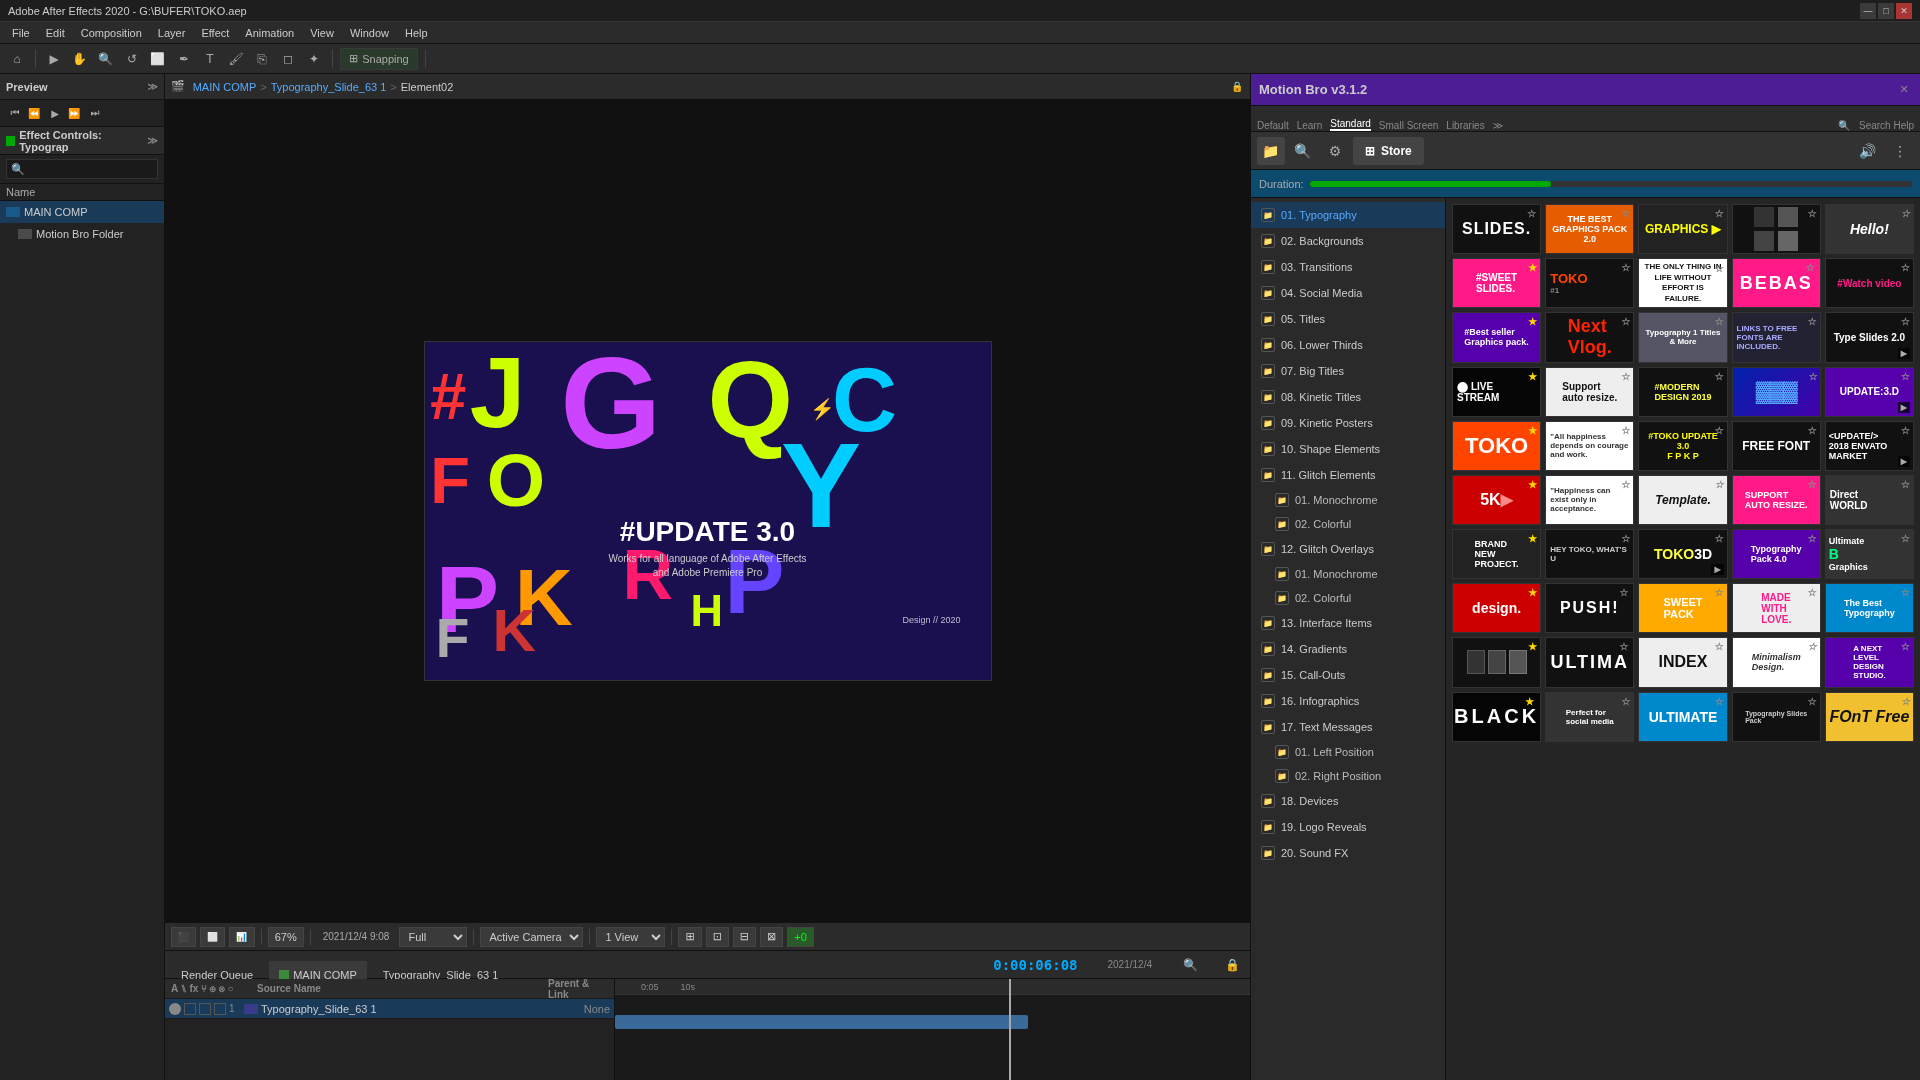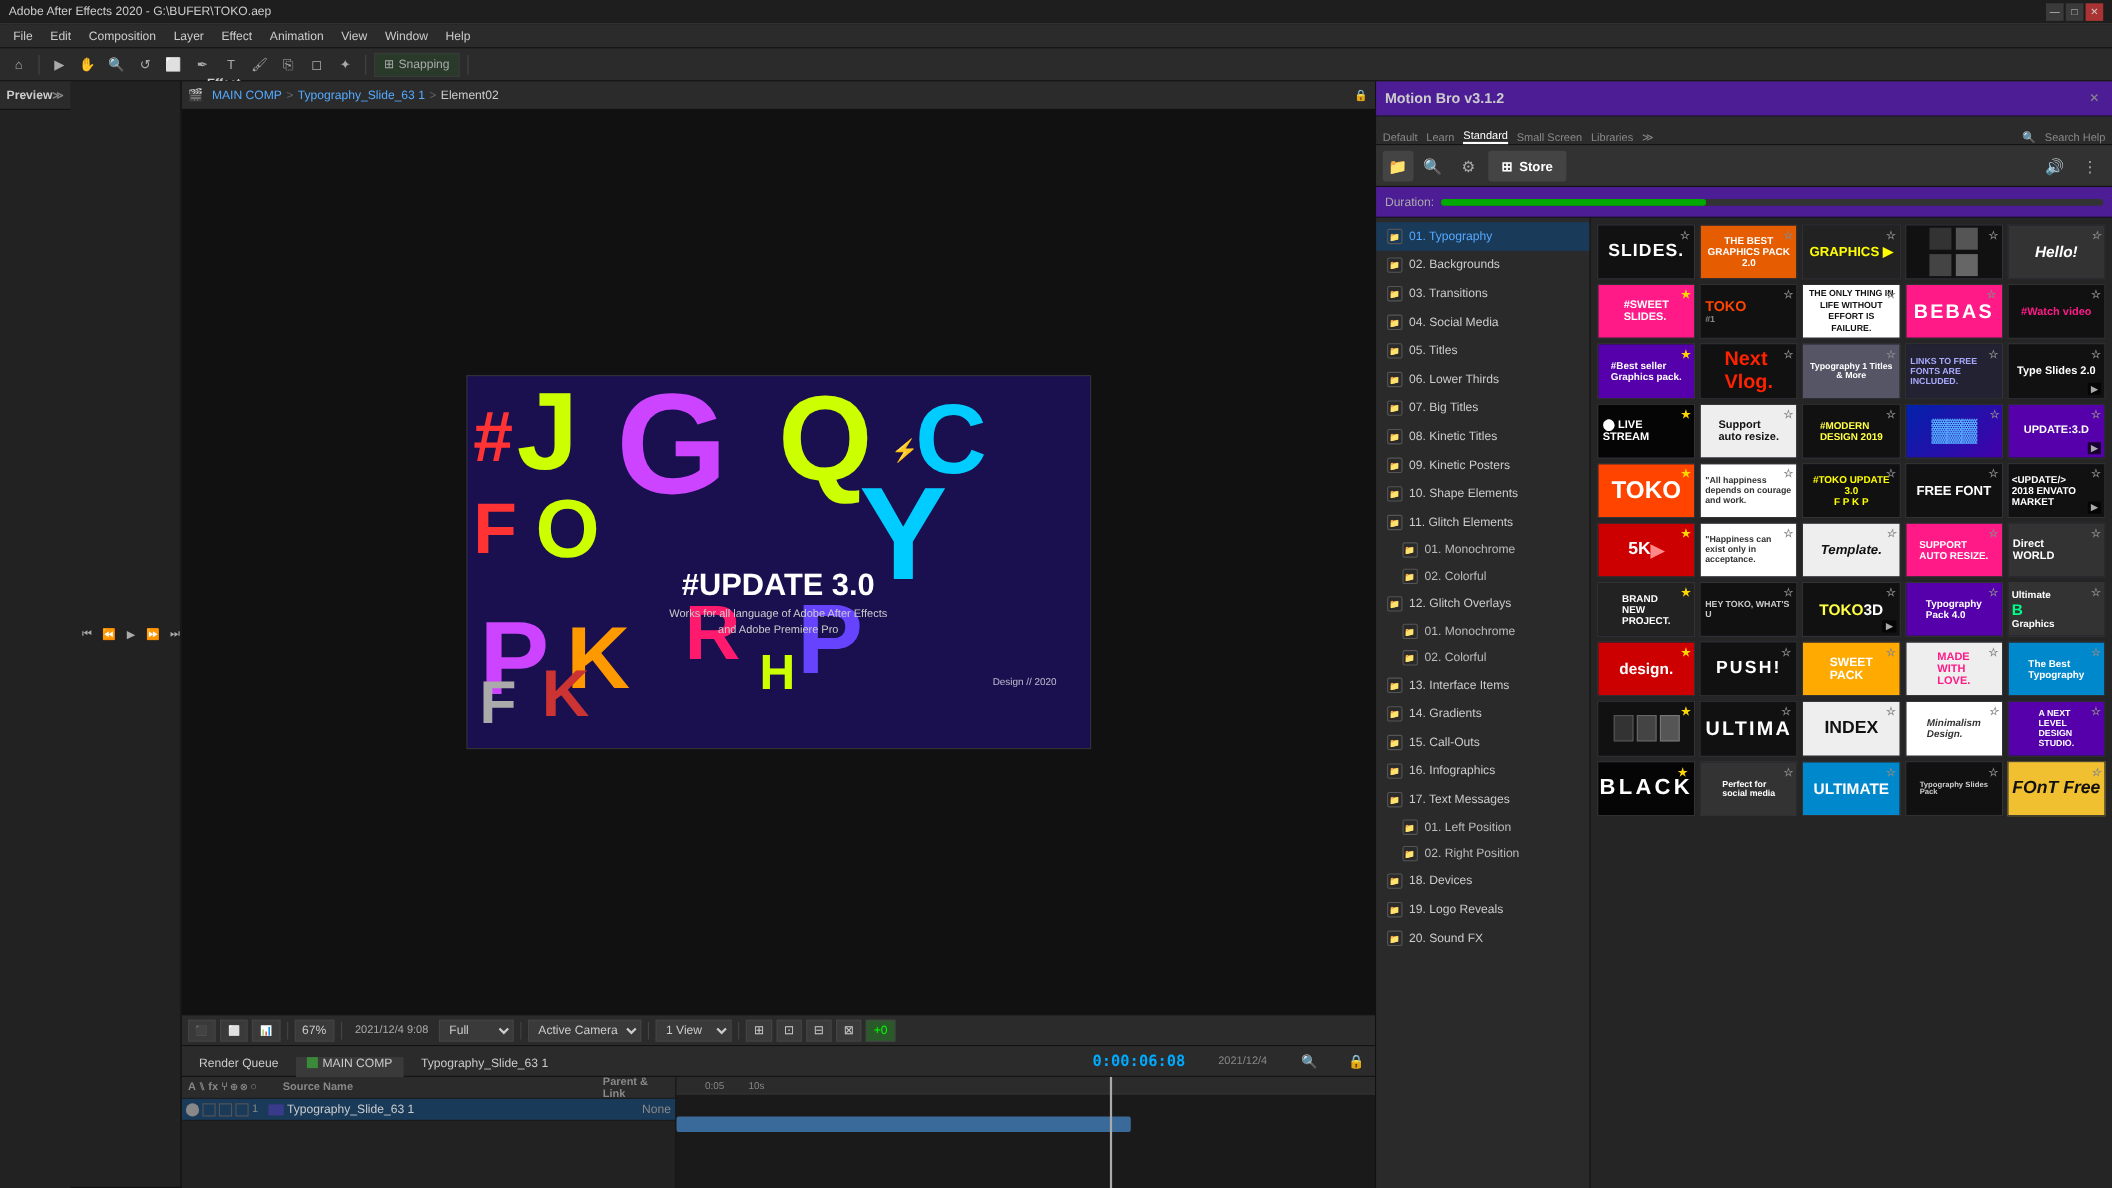--- a/index.html
+++ b/index.html
@@ -18,21 +18,21 @@
     
     #toolbar { background: #2b2b2b; height: 30px; display: flex; align-items: center; padding: 0 6px; border-bottom: 1px solid #111; gap: 4px; }
     .tool-btn { width: 22px; height: 22px; display: flex; align-items: center; justify-content: center; color: #aaa; cursor: pointer; font-size: 12px; }
     .tool-sep { width: 1px; height: 18px; background: #444; margin: 0 3px; }
     .snapping-btn { background: #2a3a2a; padding: 0 8px; height: 22px; display: flex; align-items: center; gap: 4px; color: #aaa; font-size: 11px; cursor: pointer; border: 1px solid #3a3a3a; }
 
     
     #main-layout { display: flex; height: calc(1080px - 22px - 22px - 30px); }
 
     
-    #left-panel { width: 165px; background: #222; border-right: 1px solid #111; display: flex; flex-direction: row; }
+    #left-panel { width: 165px; background: #222; border-right: 1px solid #111; display: flex; flex-direction: column; }
     #preview-header { background: #2b2b2b; height: 26px; display: flex; align-items: center; padding: 0 6px; border-bottom: 1px solid #111; font-size: 11px; font-weight: bold; color: #ccc; }
     #preview-controls { display: flex; align-items: center; gap: 2px; padding: 4px 6px; border-bottom: 1px solid #111; }
     .ctrl-btn { width: 18px; height: 18px; display: flex; align-items: center; justify-content: center; color: #aaa; font-size: 10px; cursor: pointer; }
     #effect-controls { height: 28px; background: #2b2b2b; display: flex; align-items: center; padding: 0 6px; border-bottom: 1px solid #111; font-size: 11px; font-weight: bold; color: #ccc; gap: 4px; }
     .ec-indicator { width: 10px; height: 10px; background: #00aa00; }
     #search-panel { padding: 4px 6px; border-bottom: 1px solid #111; }
     #search-panel input { width: 100%; background: #1a1a1a; border: 1px solid #333; color: #ccc; height: 20px; padding: 0 4px; font-size: 11px; }
     #name-header { padding: 2px 6px; font-size: 11px; color: #aaa; border-bottom: 1px solid #111; }
     #layer-list { flex: 1; overflow-y: auto; }
     .layer-item { height: 22px; display: flex; align-items: center; padding: 0 6px; gap: 4px; cursor: pointer; }
@@ -48,21 +48,21 @@
     #viewer-canvas { width: 568px; height: 340px; background: #1a1050; border: 1px solid #333; overflow: hidden; position: relative; }
     #viewer-controls { background: #2b2b2b; height: 28px; display: flex; align-items: center; padding: 0 6px; border-top: 1px solid #111; gap: 4px; font-size: 11px; }
     .vc-btn { padding: 0 6px; height: 20px; display: flex; align-items: center; background: #3a3a3a; border: 1px solid #444; color: #ccc; cursor: pointer; font-size: 11px; }
     .vc-select { background: #3a3a3a; border: 1px solid #444; color: #ccc; height: 20px; font-size: 11px; padding: 0 4px; }
     .vc-sep { width: 1px; height: 16px; background: #444; margin: 0 2px; }
     #timecode { color: #00aaff; font-size: 14px; font-weight: bold; font-family: monospace; padding: 0 6px; }
 
     
     #timeline-area { height: 130px; background: #222; border-top: 1px solid #111; }
     #timeline-header { background: #2b2b2b; height: 28px; display: flex; align-items: center; padding: 0 6px; border-bottom: 1px solid #111; gap: 6px; font-size: 11px; }
-    .timeline-tab { padding: 0 10px; height: 28px; display: flex; cursor: pointer; color: #ccc; margin-top: 20px; }
+    .timeline-tab { padding: 0 10px; height: 28px; display: flex; align-items: center; cursor: pointer; color: #ccc; margin-top: 20px; }
     .timeline-tab.active { background: #444; }
     #timeline-tools { display: flex; align-items: center; gap: 20px; margin-left: auto; }
     #timeline-content { display: flex; height: calc(130px - 28px); }
     #timeline-layers { width: 450px; border-right: 1px solid #111; overflow-y: auto; }
     .tl-layer { height: 20px; display: flex; align-items: center; padding: 0 4px; border-bottom: 1px solid #1a1a1a; font-size: 11px; gap: 3px; }
     .tl-layer.header { background: #2b2b2b; font-weight: bold; padding: 0 6px; }
     .tl-icon { width: 12px; height: 12px; background: #3a3a8a; display: flex; align-items: center; justify-content: center; font-size: 8px; color: #aaa; }
     .tl-vis { width: 12px; height: 12px; border-radius: 50%; background: #aaa; display: flex; align-items: center; justify-content: center; font-size: 7px; cursor: pointer; }
     .tl-mute { width: 12px; height: 12px; border: 1px solid #555; display: flex; align-items: center; justify-content: center; font-size: 7px; cursor: pointer; }
     #timeline-ruler { flex: 1; background: #1a1a1a; position: relative; }
@@ -84,21 +84,21 @@
 
     
     #mb-content { display: flex; flex: 1; overflow: hidden; }
     #mb-sidebar { width: 195px; background: #2a2a2a; border-right: 1px solid #111; overflow-y: auto; padding: 4px 0; }
     .mb-cat { height: 26px; display: flex; align-items: center; padding: 0 10px; gap: 6px; cursor: pointer; font-size: 11px; color: #ccc; }
     .mb-cat.selected { background: #1a3a5a; color: #5af; }
     .mb-cat-icon { width: 14px; height: 14px; border: 1px solid #555; border-radius: 2px; display: flex; align-items: center; justify-content: center; font-size: 8px; }
     .mb-subcat { height: 24px; display: flex; align-items: center; padding: 0 10px 0 24px; gap: 6px; cursor: pointer; font-size: 11px; color: #bbb; }
 
     
-    #mb-duration { background: #4c1d95; height: 28px; display: flex; align-items: center; padding: 0 8px; gap: 6px; border-bottom: 1px solid #111; font-size: 11px; color: #aaa; }
+    #mb-duration { background: #0c4a6e; height: 28px; display: flex; align-items: center; padding: 0 8px; gap: 6px; border-bottom: 1px solid #111; font-size: 11px; color: #aaa; }
     .dur-bar { flex: 1; height: 6px; background: #333; border-radius: 3px; position: relative; }
     .dur-fill { height: 6px; background: #00aa00; border-radius: 3px; width: 40%; }
 
     
     #mb-grid { flex: 1; overflow-y: auto; padding: 6px; display: grid; grid-template-columns: repeat(5, 1fr); gap: 4px; align-content: start; }
     .grid-item { background: #1a1a2a; border: 1px solid #333; overflow: hidden; cursor: pointer; position: relative; aspect-ratio: 16/9; }
     .grid-item .thumb { width: 100%; height: 100%; display: flex; align-items: center; justify-content: center; font-size: 10px; font-weight: bold; overflow: hidden; position: relative; }
     .grid-item .fav { position: absolute; top: 3px; right: 3px; color: #888; font-size: 10px; }
     .grid-item .fav.active { color: gold; }
     .grid-item .badge { position: absolute; bottom: 3px; right: 3px; background: rgba(0,0,0,0.7); color: #aaa; font-size: 8px; padding: 1px 3px; }

